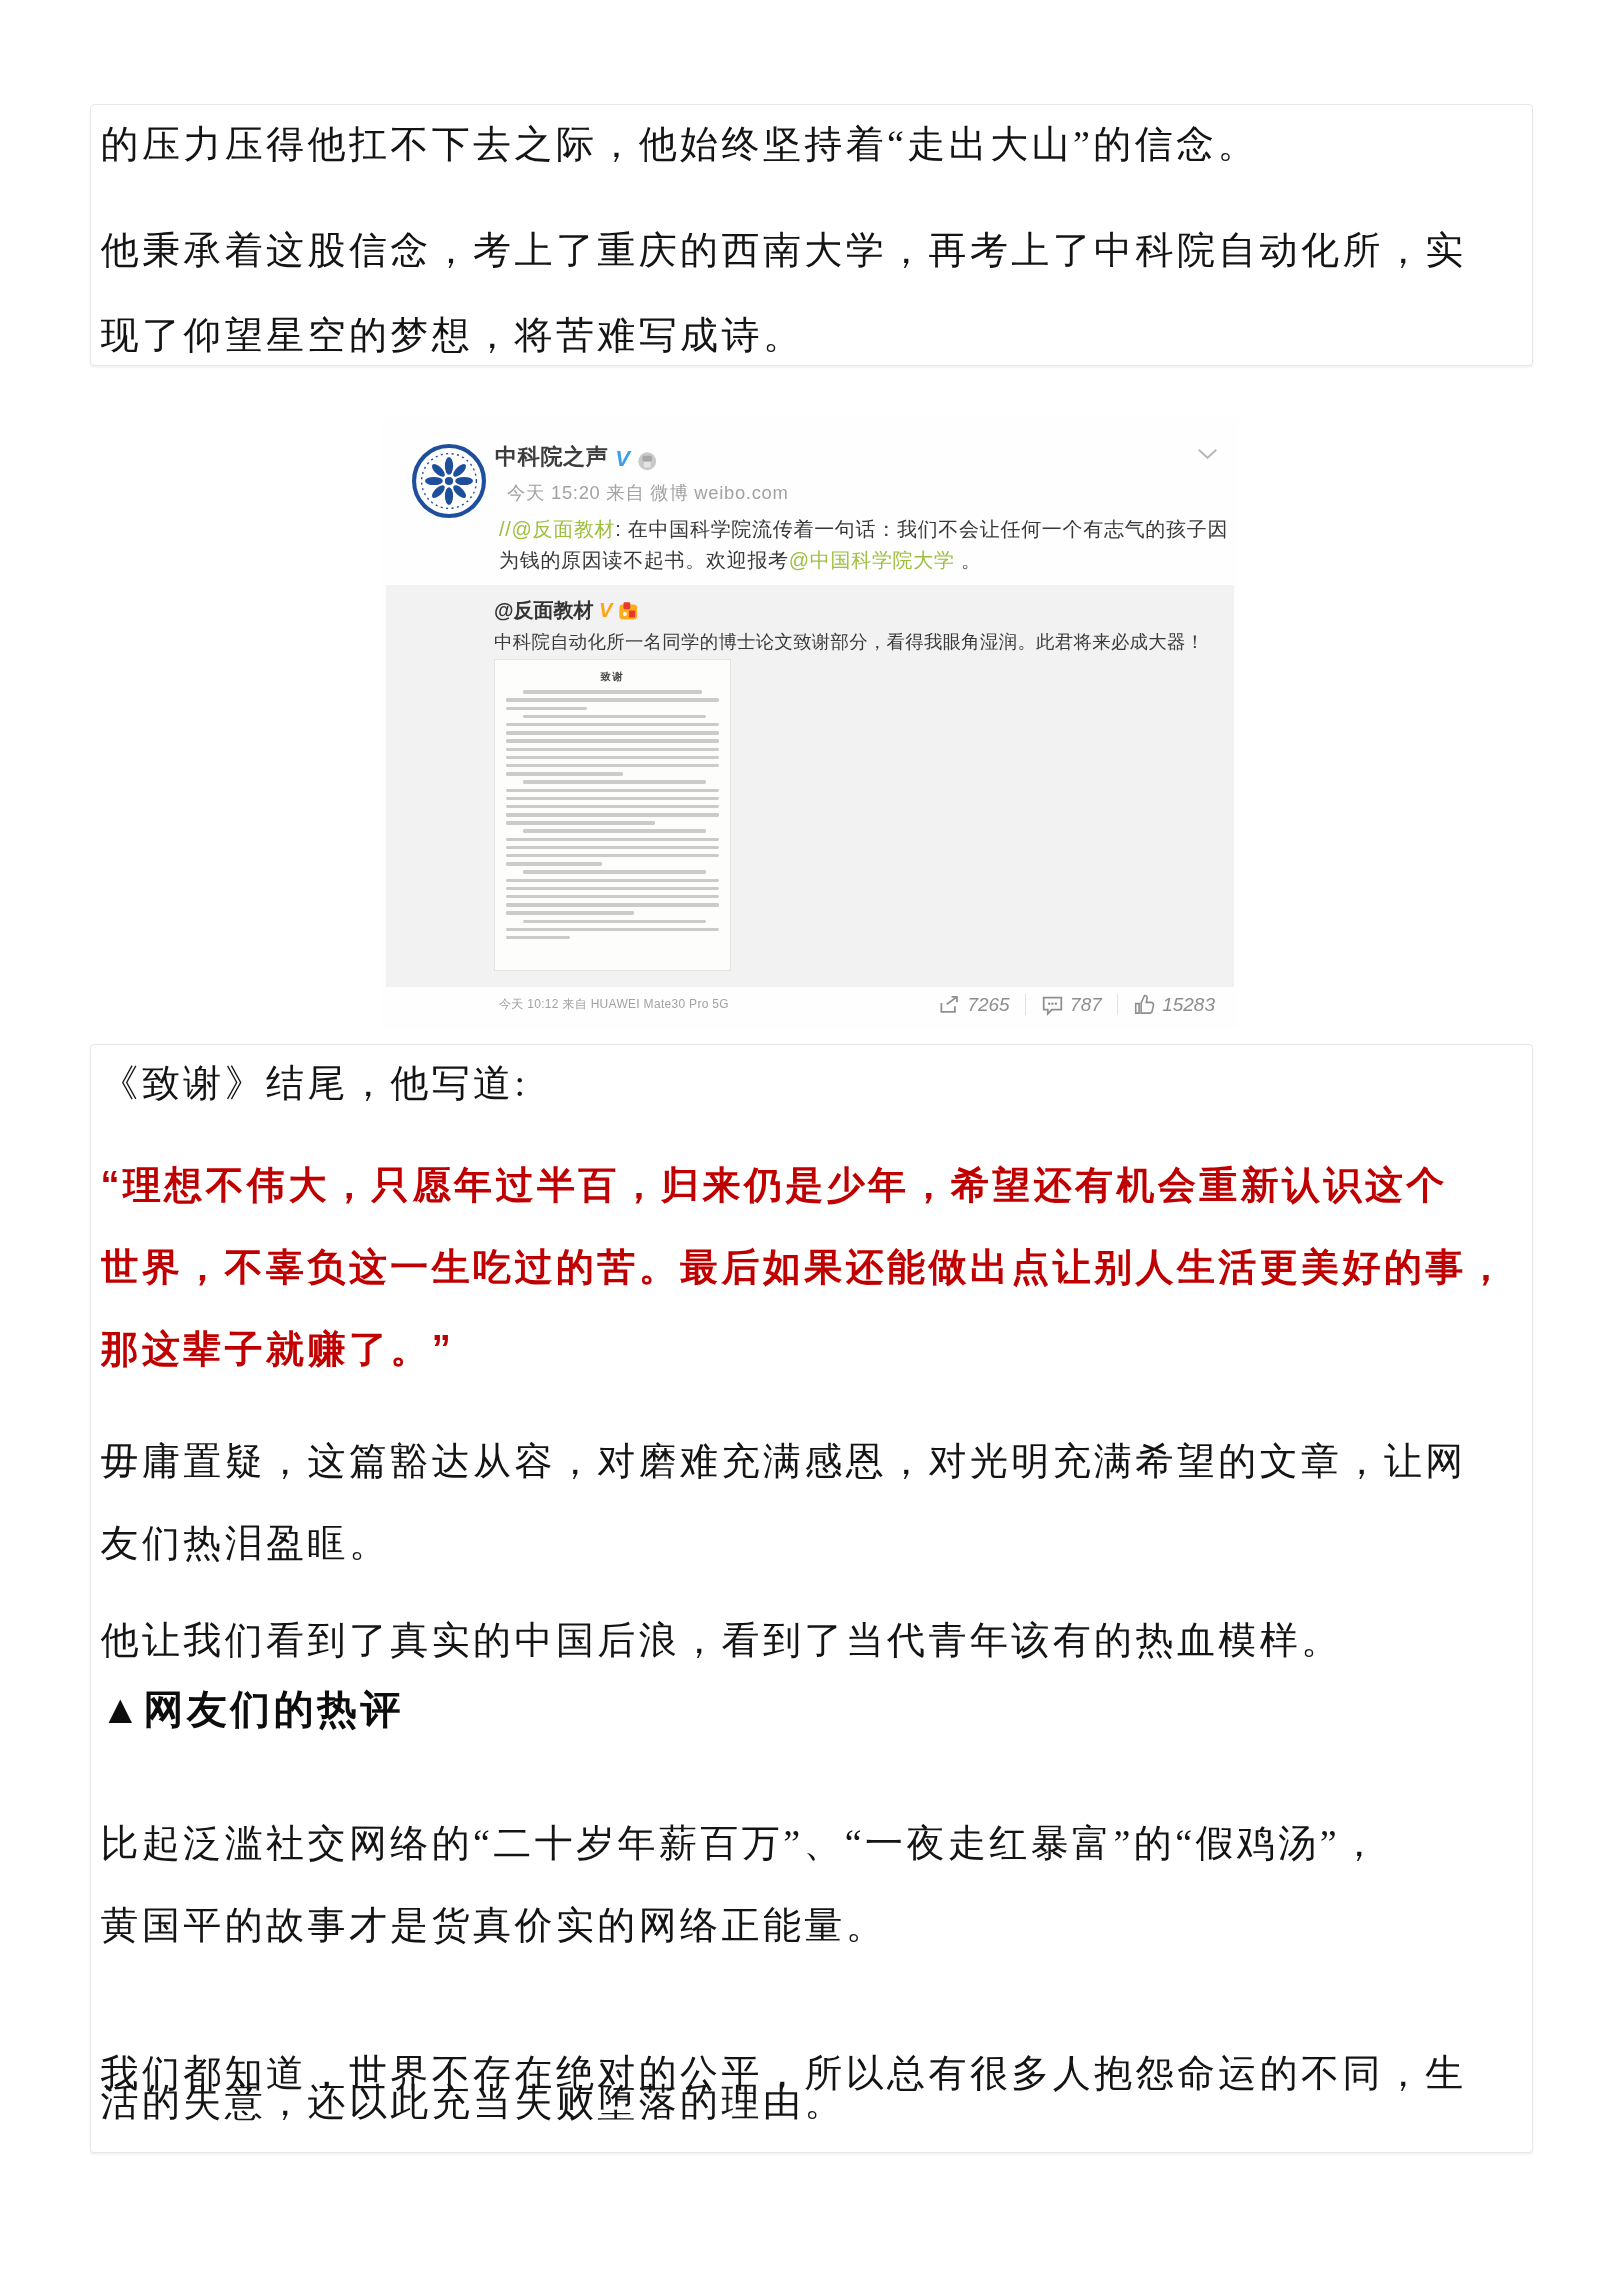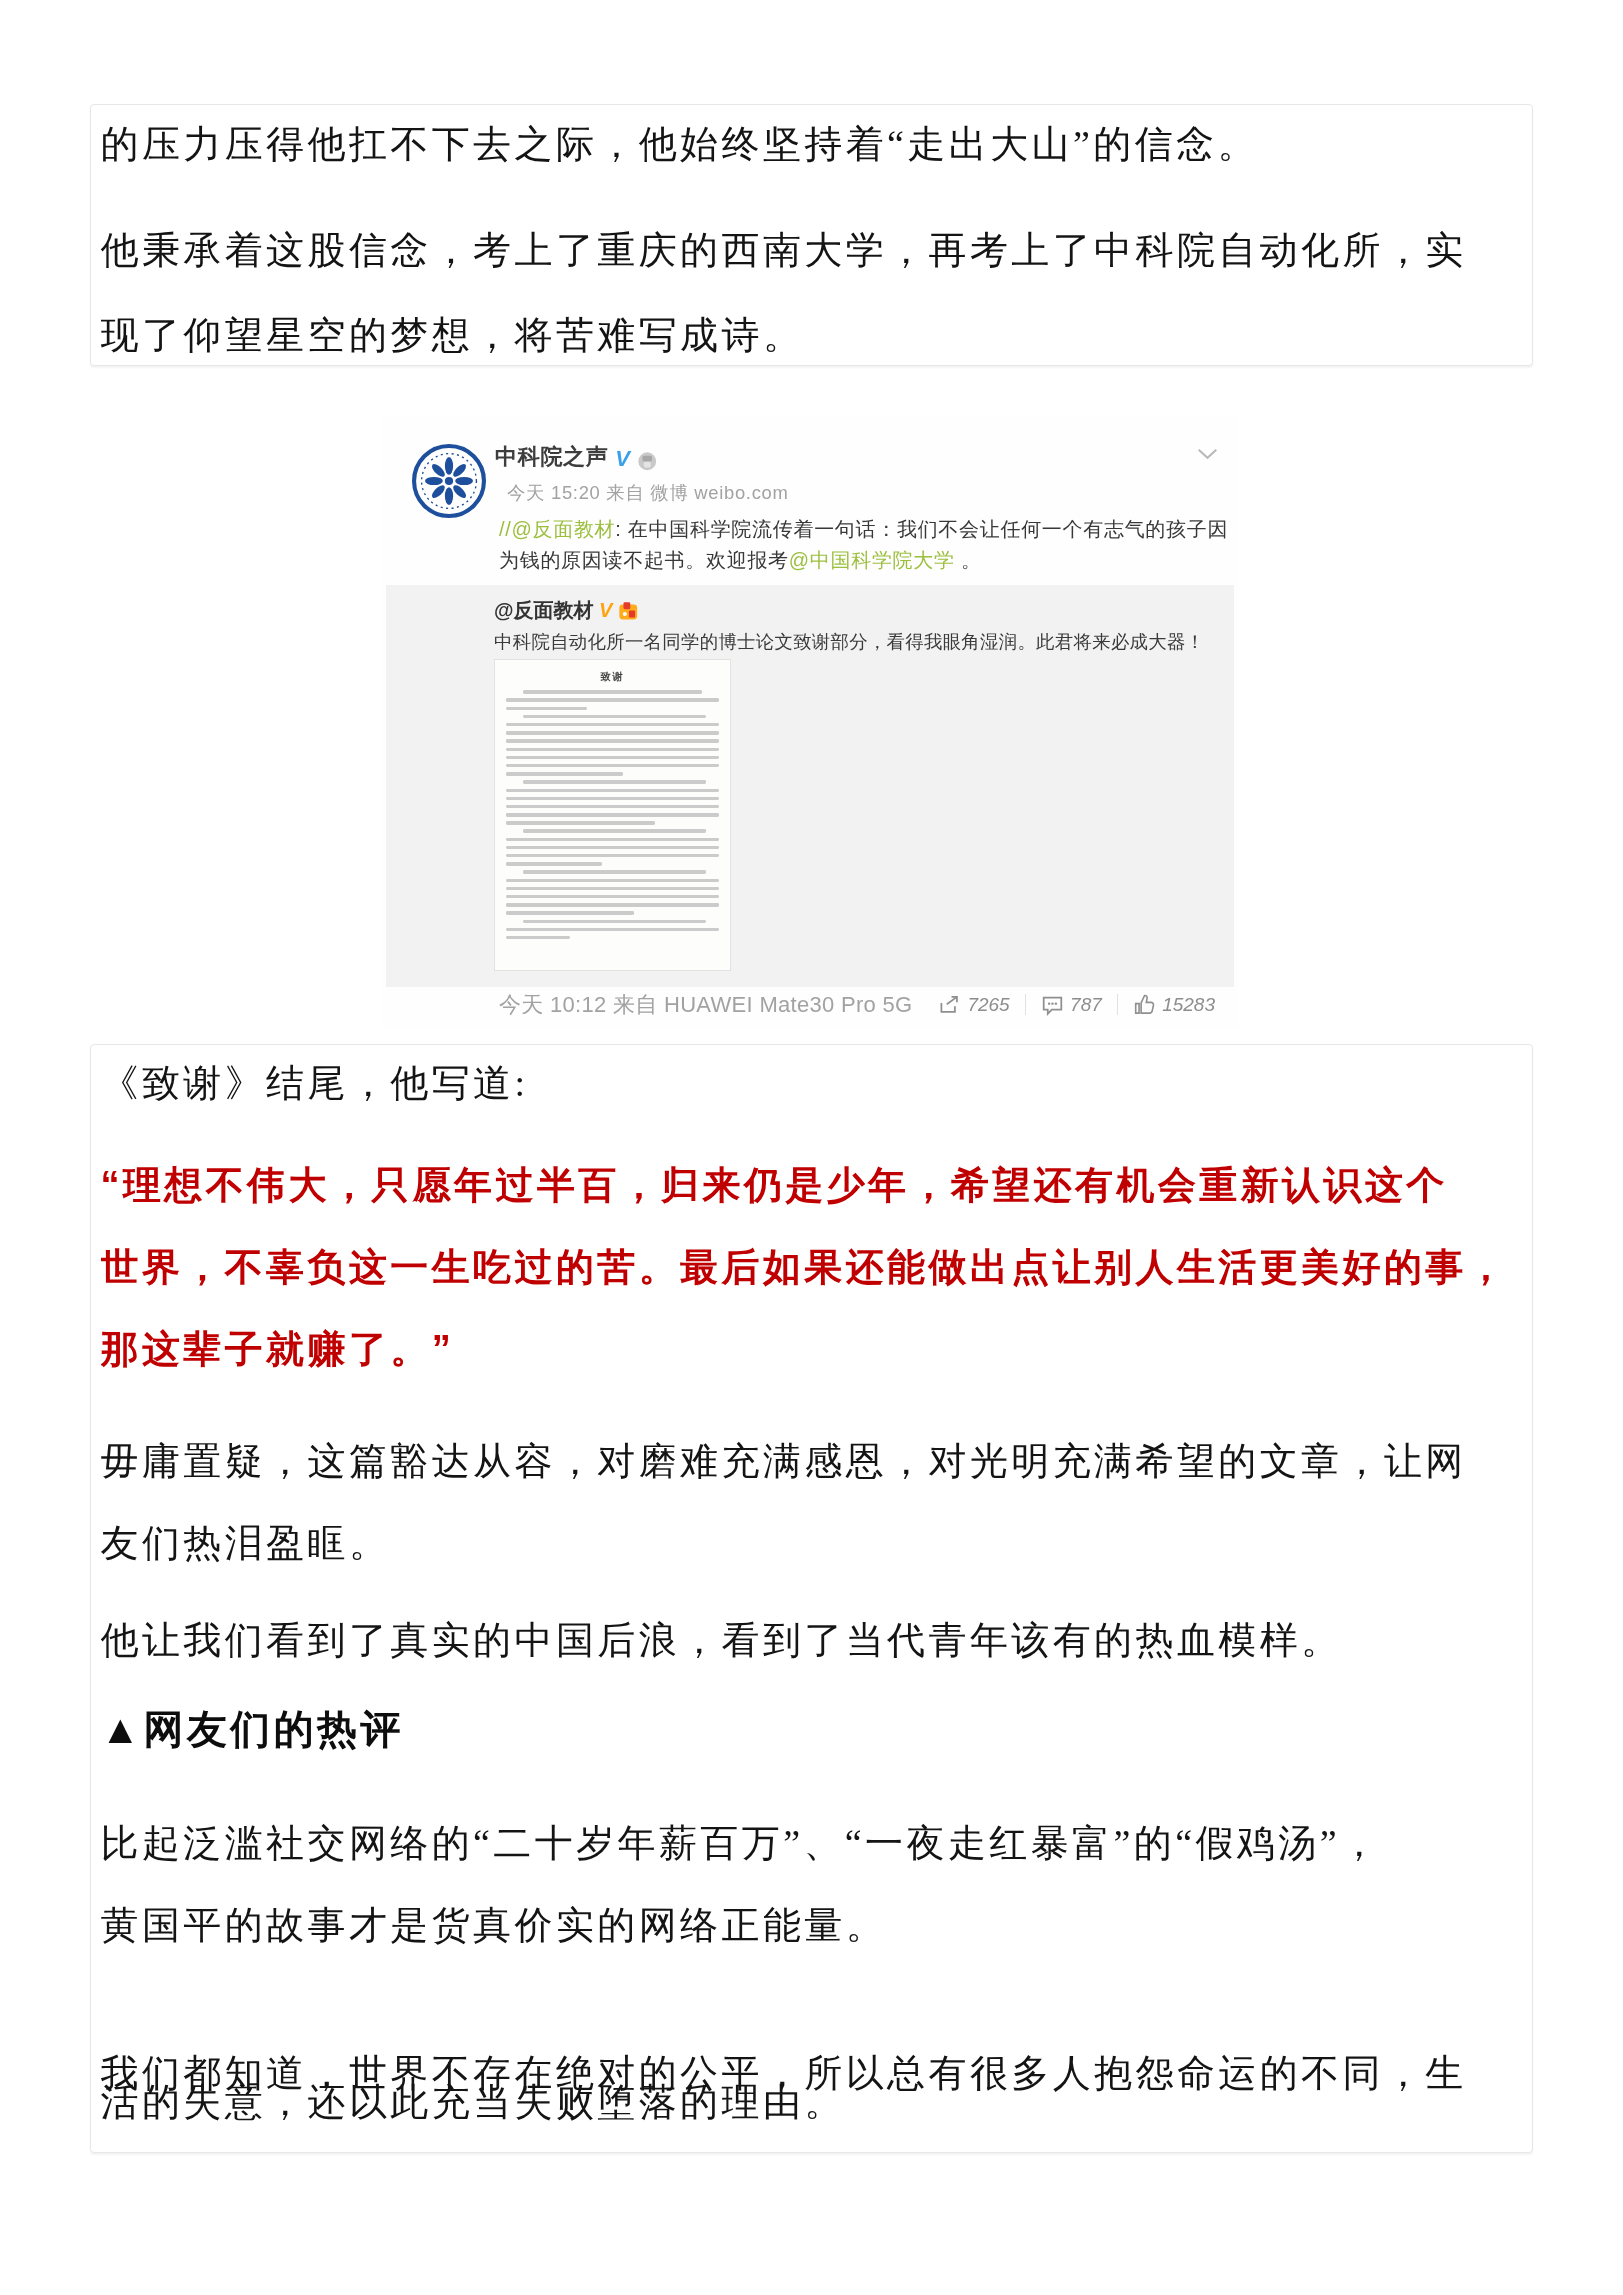--- a/index.html
+++ b/index.html
@@ -37,21 +37,21 @@
             letter-spacing:0.3px;white-space:nowrap;}
   .thesis{position:absolute;left:108px;top:74px;width:237px;height:312px;background:#fdfdfc;
           border:0.7px solid #e2e2e0;box-sizing:border-box;filter:blur(0.2px);}
   .thesis-title{text-align:center;margin-top:9.5px;font-size:10.2px;font-weight:700;color:#444;
                 font-family:"Liberation Serif","DejaVu Serif",serif;letter-spacing:2px;}
   .thesis-body{padding:6.8px 11px 0 11px;}
   .th-par{margin-bottom:4.8px;}
   .th-bar{height:3.4px;background:#9a9a9a;opacity:0.5;border-radius:1.4px;margin-bottom:4.8px;}
   .wb-meta{position:absolute;left:0;top:571px;width:100%;height:33px;
            display:flex;align-items:center;}
-  .wb-meta-time{margin-left:117px;font-size:22px;color:#a2a2a2;letter-spacing:0.3px;}
+  .wb-meta-time{margin-left:117px;font-size:12px;color:#a2a2a2;letter-spacing:0.3px;}
   .wb-stats{margin-left:auto;margin-right:23px;display:flex;align-items:center;gap:15px;}
   .wb-stat{display:flex;align-items:flex-start;gap:6px;font-style:italic;}
   .wb-count{font-size:19px;color:#8d8d8d;}
   .wb-sep{width:1.4px;height:20.5px;background:#e1e1e1;}
 
   svg{display:block;}
 </style>
 </head>
 <body>
 
@@ -215,21 +215,21 @@
 
   <div class="tline red quote-red" style="top: 116px; color: rgb(192, 0, 0);">“理想不伟大，只愿年过半百，归来仍是少年，希望还有机会重新认识这个</div>
   <div class="tline red quote-red" style="top: 198px; color: rgb(192, 0, 0);">世界，不辜负这一生吃过的苦。最后如果还能做出点让别人生活更美好的事，</div>
   <div class="tline red quote-red" style="top: 280px; color: rgb(192, 0, 0);">那这辈子就赚了。”</div>
 
   <div class="tline" style="top:392px;">毋庸置疑，这篇豁达从容，对磨难充满感恩，对光明充满希望的文章，让网</div>
   <div class="tline" style="top:474px;">友们热泪盈眶。</div>
 
   <div class="tline" style="top:571px;">他让我们看到了真实的中国后浪，看到了当代青年该有的热血模样。</div>
 
-  <div class="tline head" style="top:660px;">▲网友们的热评</div>
+  <div class="tline head" style="top:640px;">▲网友们的热评</div>
 
   <div class="tline" style="top:774px;">比起泛滥社交网络的“二十岁年薪百万”、“一夜走红暴富”的“假鸡汤”，</div>
   <div class="tline" style="top:856px;">黄国平的故事才是货真价实的网络正能量。</div>
 
   <div class="tline" style="top:1004px;">我们都知道，世界不存在绝对的公平，所以总有很多人抱怨命运的不同，生</div>
   <div class="tline" style="top:1033px;">活的失意，还以此充当失败堕落的理由。</div>
 </div>
 
 
 </body></html>

